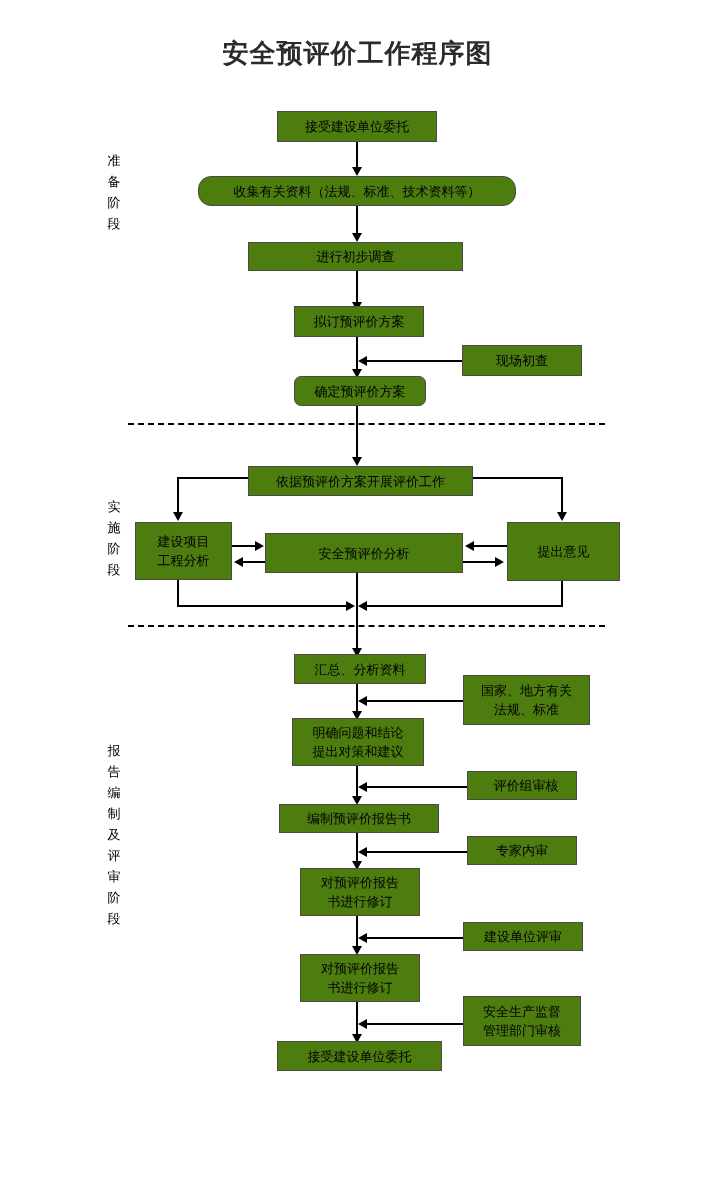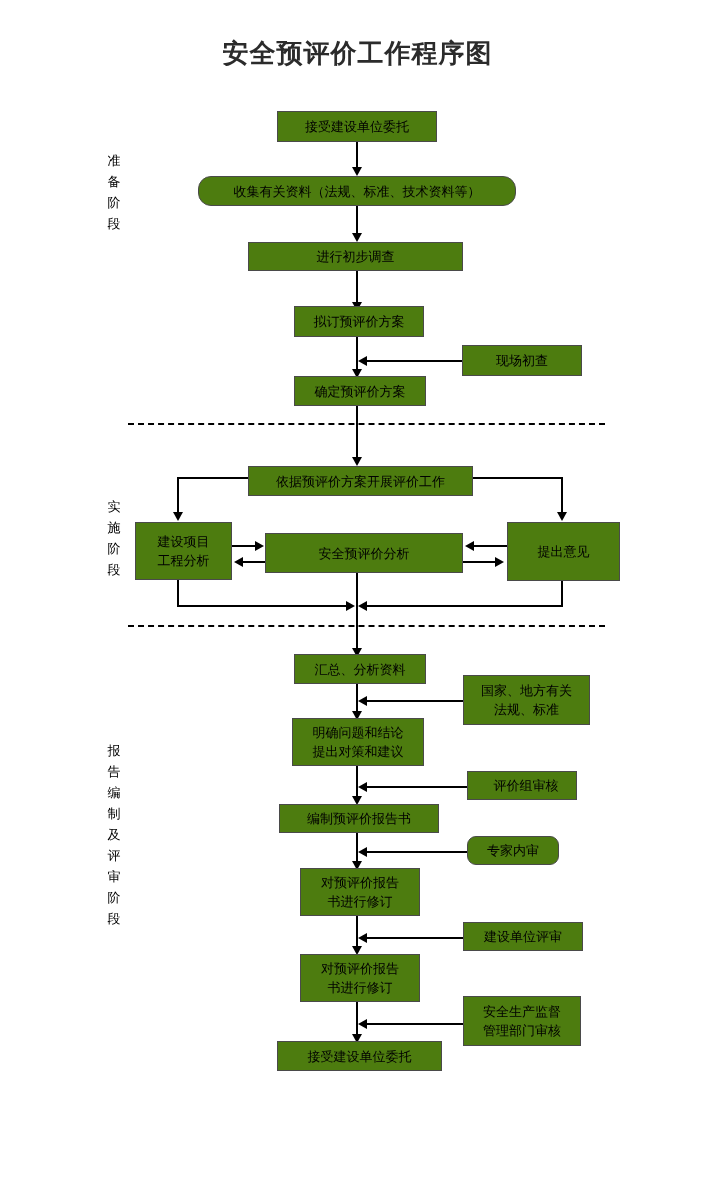--- a/index.html
+++ b/index.html
@@ -152,21 +152,21 @@
 
   <div class="node" style="left:462px; top:345px; width:120px; height:31px;">
     <span class="ln">现场初查</span>
   </div>
   <div class="hline" style="left:366px; top:360px; width:96px;"></div>
   <div class="arrow-left" style="left:358px; top:356px;"></div>
 
   <div class="vline" style="left:356px; top:337px; height:37px;"></div>
   <div class="arrow-down" style="left:352px; top:369px;"></div>
 
-  <div class="node" style="left:294px; top:376px; width:132px; height:30px;">
+  <div class="node" style="left:294px; top:376px; width:132px; height:30px;border-radius:7px;">
     <span class="ln">确定预评价方案</span>
   </div>
 
   <div class="vline" style="left:356px; top:406px; height:57px;"></div>
   <div class="arrow-down" style="left:352px; top:457px;"></div>
 
   <div class="divider" style="left:128px; top:423px; width:477px;"></div>
 
   <div class="node" style="left:248px; top:466px; width:225px; height:30px;">
     <span class="ln">依据预评价方案开展评价工作</span>
@@ -241,21 +241,21 @@
   <div class="hline" style="left:366px; top:786px; width:101px;"></div>
   <div class="arrow-left" style="left:358px; top:782px;"></div>
 
   <div class="vline" style="left:356px; top:766px; height:34px;"></div>
   <div class="arrow-down" style="left:352px; top:796px;"></div>
 
   <div class="node" style="left:279px; top:804px; width:160px; height:29px;">
     <span class="ln">编制预评价报告书</span>
   </div>
 
-  <div class="node" style="left:467px; top:836px; width:92px; height:29px;border-radius:9px;">
+  <div class="node" style="left:467px; top:836px; width:110px; height:29px;">
     <span class="ln">专家内审</span>
   </div>
   <div class="hline" style="left:366px; top:851px; width:101px;"></div>
   <div class="arrow-left" style="left:358px; top:847px;"></div>
 
   <div class="vline" style="left:356px; top:833px; height:33px;"></div>
   <div class="arrow-down" style="left:352px; top:861px;"></div>
 
   <div class="node" style="left:300px; top:868px; width:120px; height:48px;">
     <span class="ln">对预评价报告</span>

